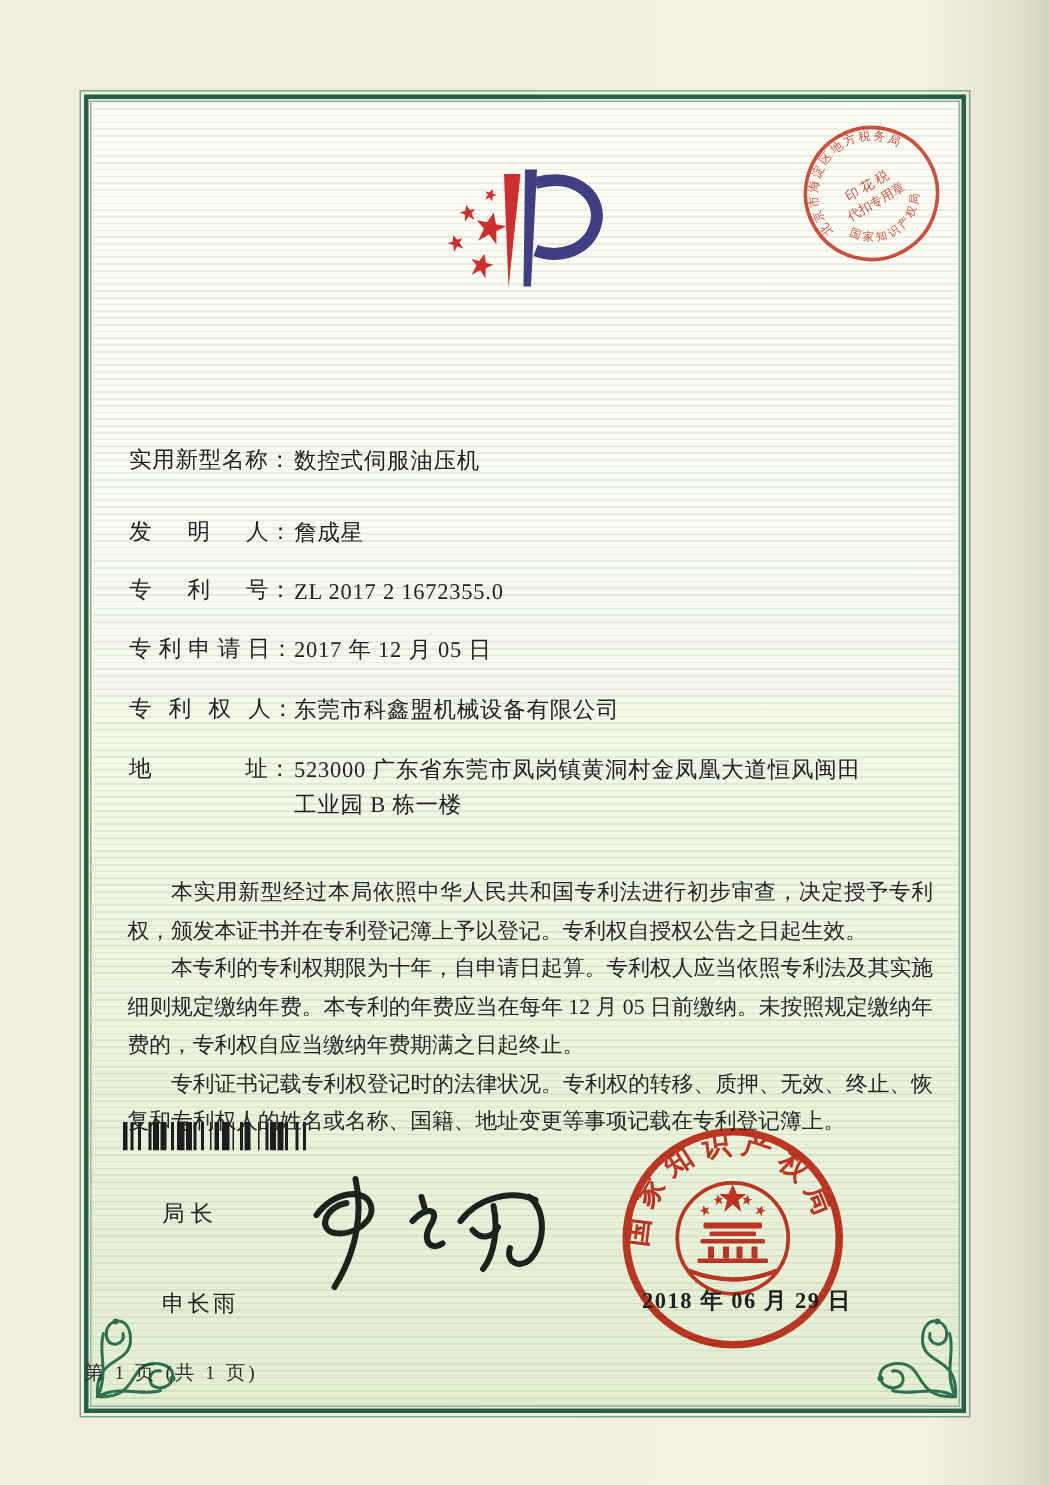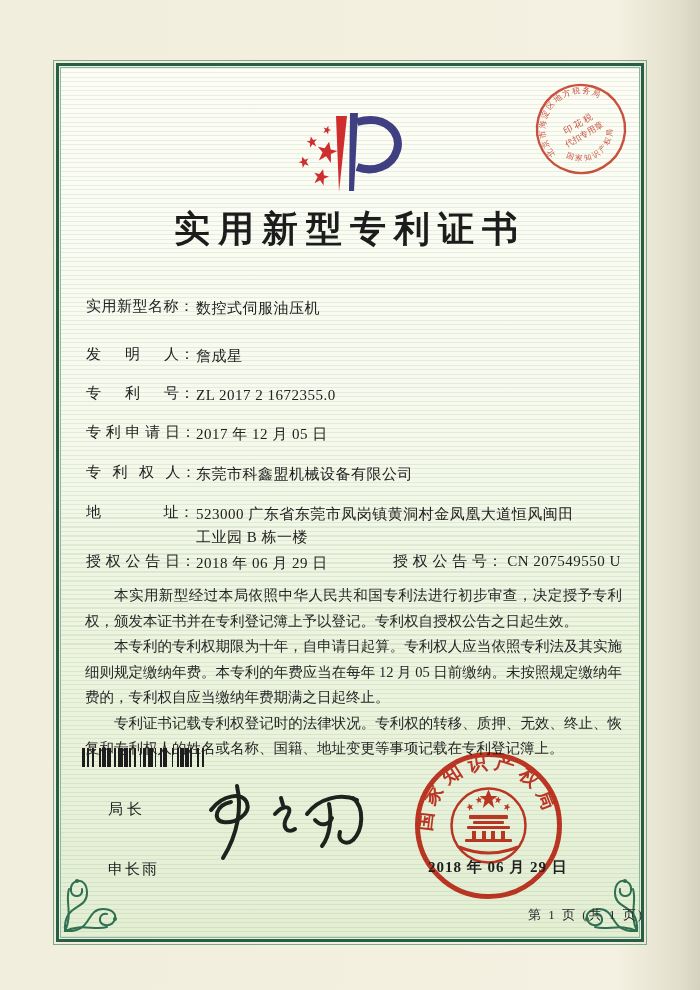--- a/index.html
+++ b/index.html
@@ -45,21 +45,21 @@
                font-family:Liberation Serif, serif; }
   .sig-name  { left:108px; top:860px; font-size:15px; letter-spacing:2px; color:#222;
                font-family:"Liberation Sans","DejaVu Sans",sans-serif; }
   .autograph { left:185px; top:778px; }
   .seal { left:412px; top:749px; mix-blend-mode:multiply; }
   .seal-date { left:428px; top:858px; font-size:15px; font-weight:600; letter-spacing:1px; color:#1f1f1f; }
   .tax-stamp { left:532px; top:80px; transform:rotate(-30deg); opacity:.92; mix-blend-mode:multiply; }
   .ornament { width:84px; height:84px; }
   .orn-br { left:557px; top:851px; }
   .orn-bl { left:61px; top:851px; transform:scaleX(-1); }
-  .footer { left:56px; right:56px; top:906px; text-align:right; font-size:13px;
+  .footer { left:56px; right:56px; top:906px; text-align:left; font-size:13px;
             letter-spacing:2px; color:#2c2c2c; }
   svg text, svg textPath { font-family:"Liberation Serif","DejaVu Serif",serif; }
 </style>
 </head>
 <body>
 
 <svg width="0" height="0" style="position:absolute" aria-hidden="true">
   <defs>
     <path id="star5" d="M0,-10 L2.94,-3.09 L9.51,-3.09 L4.05,1.18 L5.88,9.51 L0,4.2 L-5.88,9.51 L-4.05,1.18 L-9.51,-3.09 L-2.94,-3.09 Z"></path>
   </defs>
@@ -79,47 +79,39 @@
       <use href="#star5" transform="translate(14,54) scale(0.55) rotate(-20)"></use>
       <use href="#star5" transform="translate(31,69) scale(0.8) rotate(15)"></use>
       <polygon points="46,8 57,8 49,84"></polygon>
     </g>
     <g fill="#3f3f82">
       <polygon points="60,5 68,5 64,83 59,83"></polygon>
     </g>
     <path d="M67,14 C97,6 112,26 107,42 C102,59 83,65 67,59" fill="none" stroke="#3f3f82" stroke-width="8"></path>
   </svg>
 
-  <div class="abs title">实用新型专利证书</div>
 
   <div class="abs field-row" style="top:297px">
     <span class="fld-label">实用新型名称：</span><span class="fld-value">数控式伺服油压机</span>
   </div>
   <div class="abs field-row" style="top:345px">
     <span class="fld-label">发  明  人：</span><span class="fld-value">詹成星</span>
   </div>
   <div class="abs field-row" style="top:384px">
     <span class="fld-label">专  利  号：</span><span class="fld-value">ZL 2017 2 1672355.0</span>
   </div>
   <div class="abs field-row" style="top:423px">
     <span class="fld-label">专 利 申 请 日：</span><span class="fld-value">2017 年 12 月 05 日</span>
   </div>
   <div class="abs field-row" style="top:463px">
     <span class="fld-label">专  利  权  人：</span><span class="fld-value">东莞市科鑫盟机械设备有限公司</span>
   </div>
   <div class="abs field-row" style="top:503px">
     <span class="fld-label">地    址：</span><span class="fld-value">523000 广东省东莞市凤岗镇黄洞村金凤凰大道恒风闽田
 工业园 B 栋一楼</span>
-  </div>
-  <div class="abs field-row" style="top:552px; width:536px">
-    <span class="fld-label">授 权 公 告 日：</span><span class="fld-value">2018 年 06 月 29 日</span>
-    <span class="col2">
-      <span>授 权 公 告 号：</span>
-      <span>CN 207549550 U</span>
-    </span>
   </div>
 
   <div class="abs paras">
     <p>本实用新型经过本局依照中华人民共和国专利法进行初步审查，决定授予专利权，颁发本证书并在专利登记簿上予以登记。专利权自授权公告之日起生效。</p>
     <p>本专利的专利权期限为十年，自申请日起算。专利权人应当依照专利法及其实施细则规定缴纳年费。本专利的年费应当在每年 12 月 05 日前缴纳。未按照规定缴纳年费的，专利权自应当缴纳年费期满之日起终止。</p>
     <p>专利证书记载专利权登记时的法律状况。专利权的转移、质押、无效、终止、恢复和专利权人的姓名或名称、国籍、地址变更等事项记载在专利登记簿上。</p>
   </div>
 
   <div class="abs barcode" id="barcode">
       <div style="width: 3.4px; flex: 0 0 auto; background: rgb(29, 29, 29);"></div>

